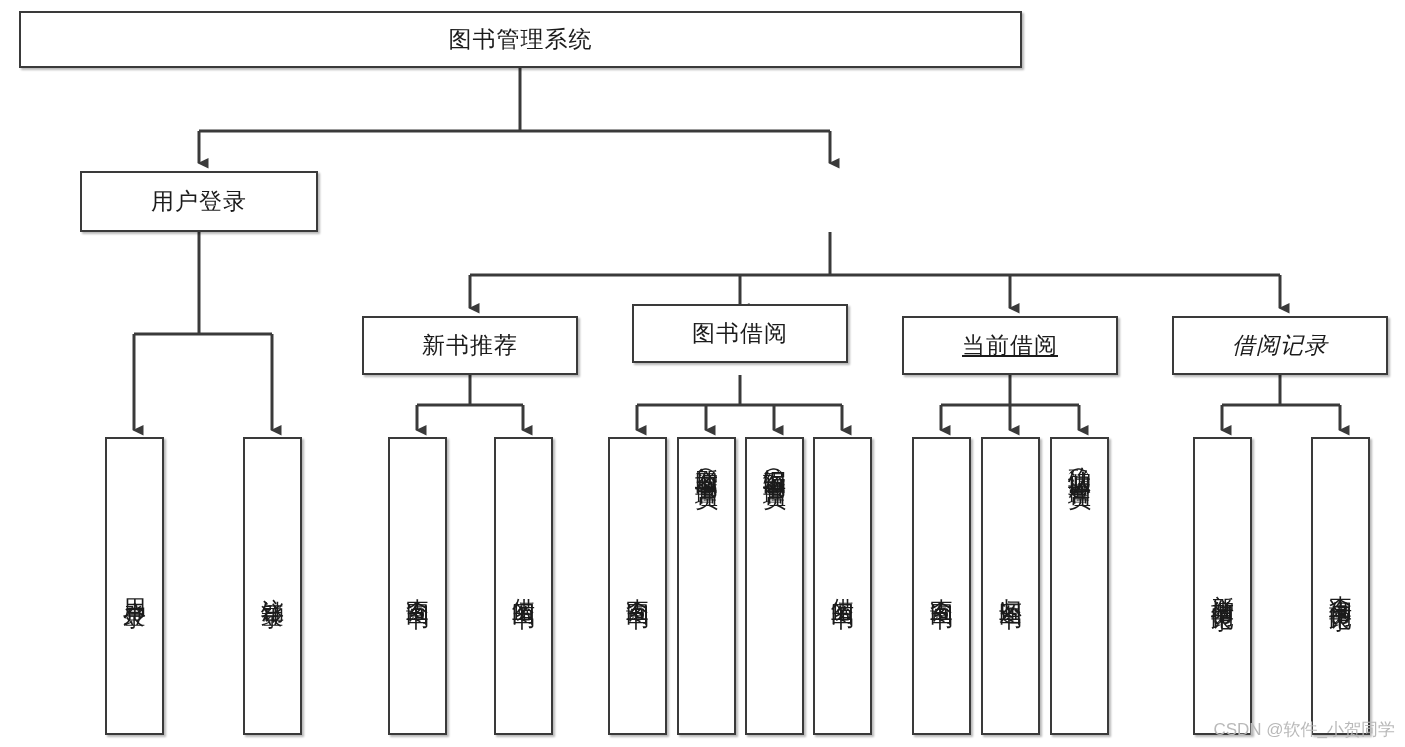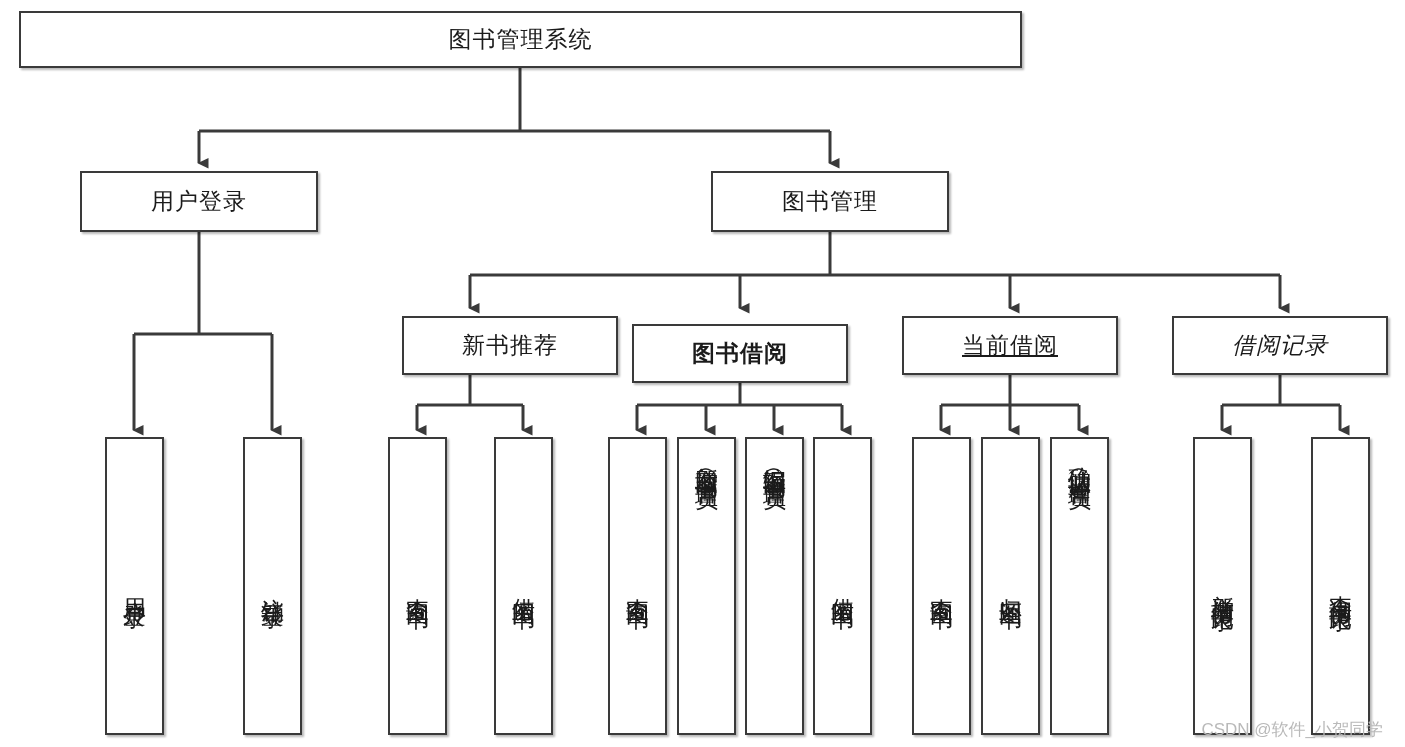--- a/index.html
+++ b/index.html
@@ -50,21 +50,21 @@
     font-size:23px;
     letter-spacing:3px;
     line-height:1;
   }
   .node.vert.mid{
     align-items:center;
     padding-top:0;
   }
   #watermark{
     position:absolute;
-    right:22px;
+    right:10px;
     bottom:6px;
     font-size:17px;
     color:#b9b9b9;
     white-space:nowrap;
     z-index:5;
   }
 </style>
 </head>
 <body>
 
@@ -121,29 +121,26 @@
   </svg>
 
   <div class="node horiz" style="left:19px;top:11px;width:1003px;height:57px;">
     <span class="lbl">图书管理系统</span>
   </div>
 
   <div class="node horiz" style="left:80px;top:171px;width:238px;height:61px;">
     <span class="lbl">用户登录</span>
   </div>
 
-  <div class="node horiz" style="left:711px;top:171px;width:238px;height:61px;">
-    <span class="lbl">图书管理</span>
-  </div>
-
-  <div class="node horiz" style="left:362px;top:316px;width:216px;height:59px;margin-left:40px;">
+
+  <div class="node horiz" style="left:362px;top:316px;width:216px;height:59px;">
     <span class="lbl">新书推荐</span>
   </div>
 
-  <div class="node horiz" style="left:632px;top:324px;width:216px;height:59px;font-weight:bold;">
+  <div class="node horiz" style="left:632px;top:304px;width:216px;height:59px;">
     <span class="lbl">图书借阅</span>
   </div>
 
   <div class="node horiz" style="left:902px;top:316px;width:216px;height:59px;text-decoration:underline;">
     <span class="lbl">当前借阅</span>
   </div>
 
   <div class="node horiz" style="left:1172px;top:316px;width:216px;height:59px;font-style:italic;">
     <span class="lbl">借阅记录</span>
   </div>

